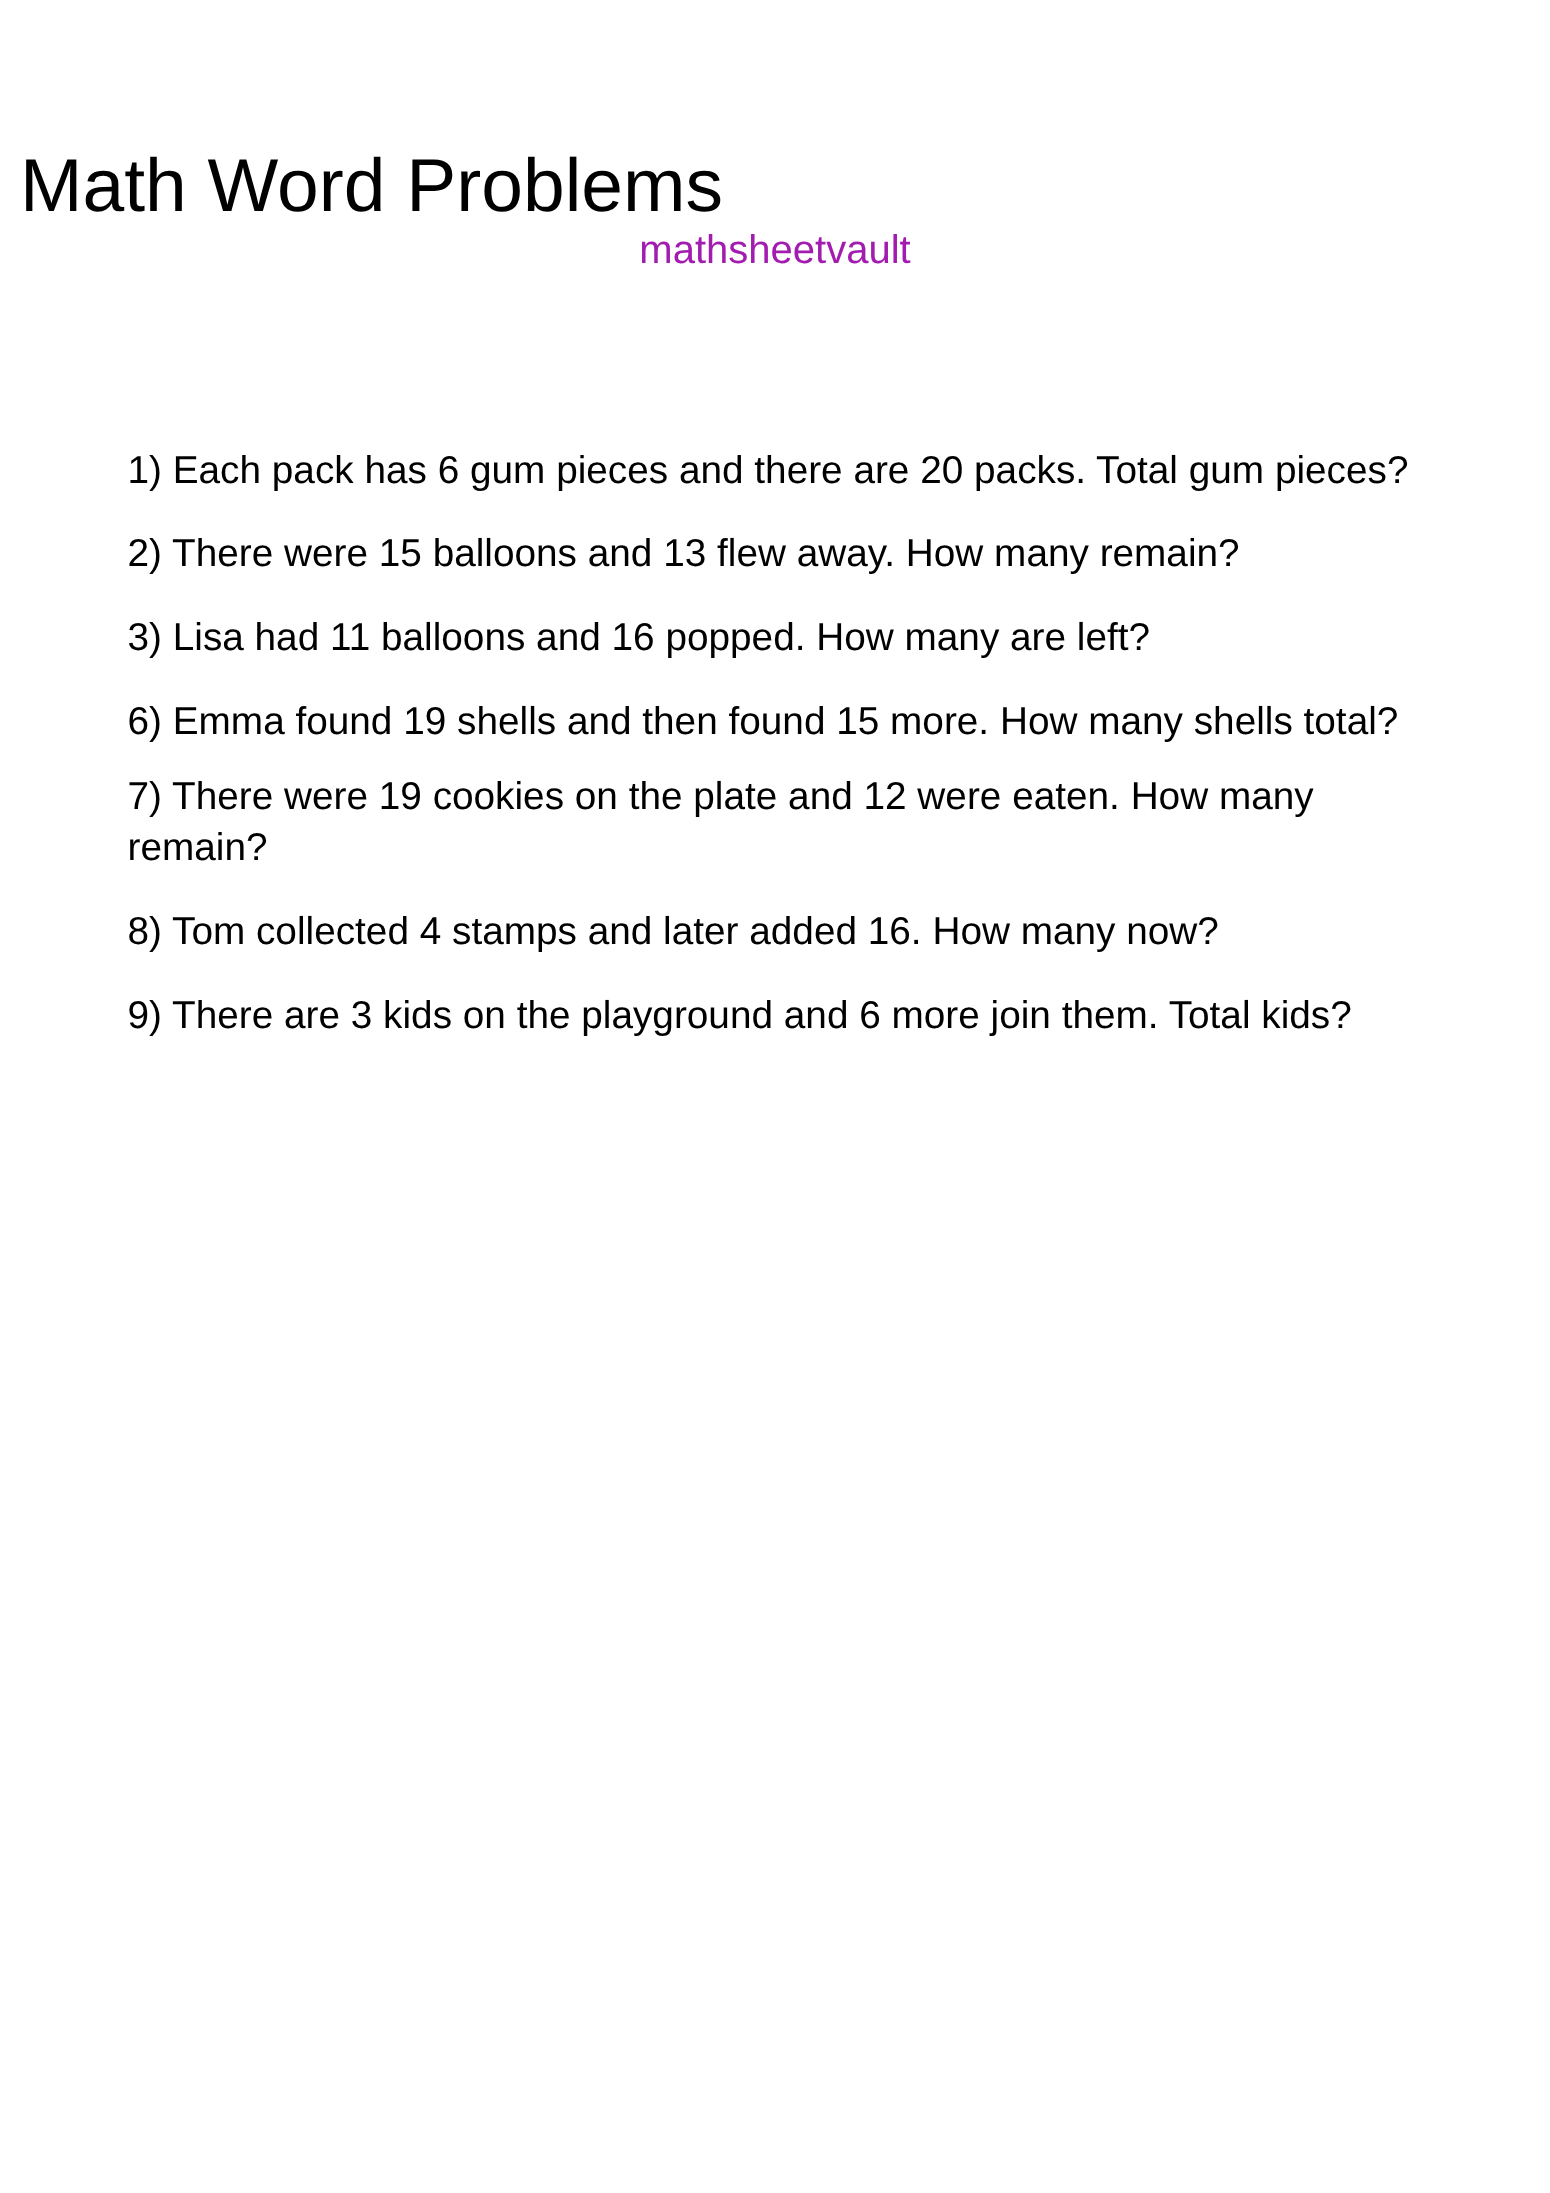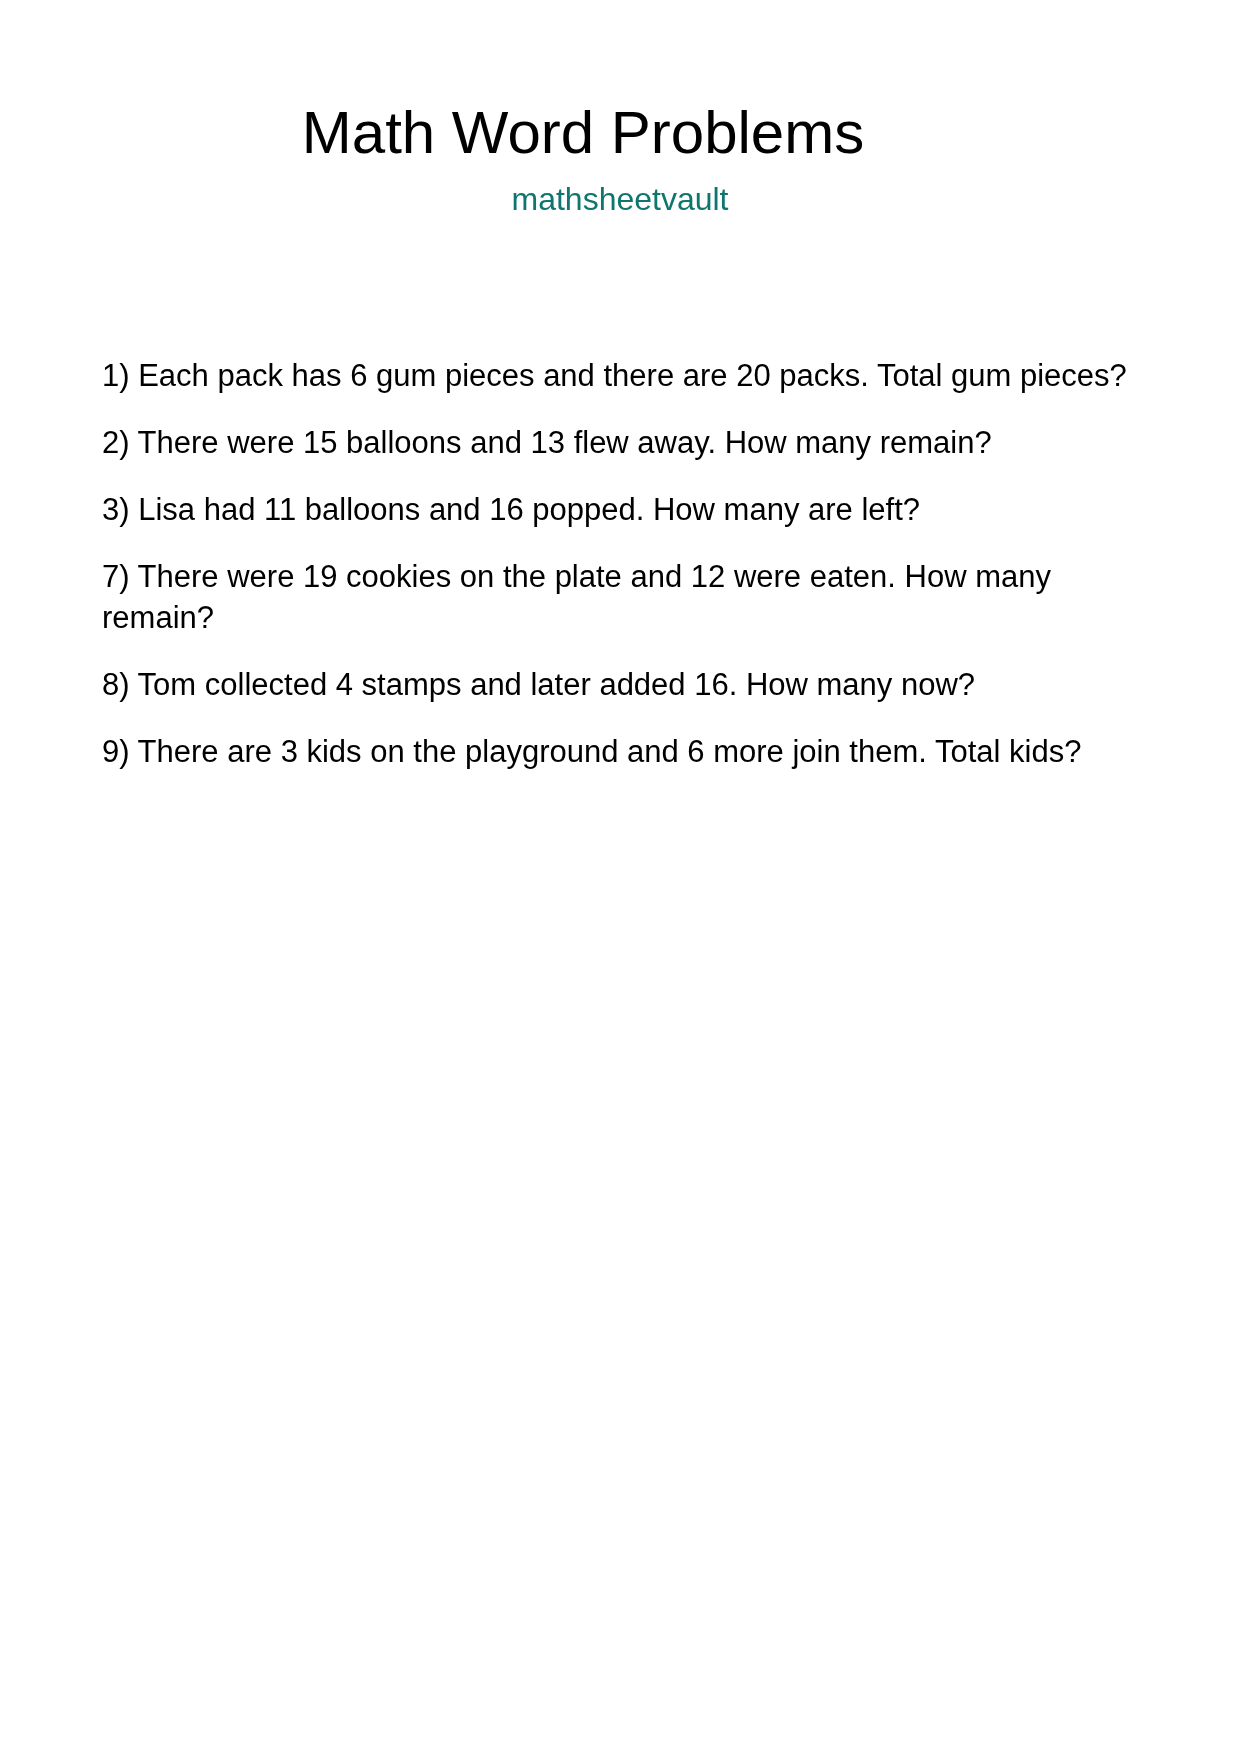--- a/index.html
+++ b/index.html
@@ -13,36 +13,35 @@
       position: relative;
       overflow: hidden;
       font-family: "Liberation Sans", sans-serif;
       color: #000000;
     }
     .title {
       position: absolute;
       left: 0;
       width: 1166px;
       top: 98px;
-      text-align: center;
       font-size: 60px;
       line-height: 70px;
-      margin: 0;
+      margin: 16px;
       font-weight: normal;
       white-space: nowrap;
     }
     .subtitle {
       position: absolute;
       left: 0;
       width: 1240px;
       top: 179px;
       text-align: center;
       font-size: 32px;
       line-height: 40px;
-      color: #0f766e;
+      color: #a21caf;
       white-space: nowrap;
     }
     .problems {
       position: absolute;
       left: 102px;
       top: 355px;
       width: 1040px;
       margin: 0;
       padding: 0;
       list-style: none;
@@ -59,16 +58,17 @@
 </head>
 <body>
 
 <h1 class="title">Math Word Problems</h1>
 <div class="subtitle">mathsheetvault</div>
 
 <ol class="problems">
   <li class="problem">1) Each pack has 6 gum pieces and there are 20 packs. Total gum pieces?</li>
   <li class="problem">2) There were 15 balloons and 13 flew away. How many remain?</li>
   <li class="problem">3) Lisa had 11 balloons and 16 popped. How many are left?</li>
+  <li class="problem tight">6) Emma found 19 shells and then found 15 more. How many shells total?</li>
   <li class="problem">7) There were 19 cookies on the plate and 12 were eaten. How many remain?</li>
   <li class="problem">8) Tom collected 4 stamps and later added 16. How many now?</li>
   <li class="problem">9) There are 3 kids on the playground and 6 more join them. Total kids?</li>
 </ol>
 
 </body></html>

